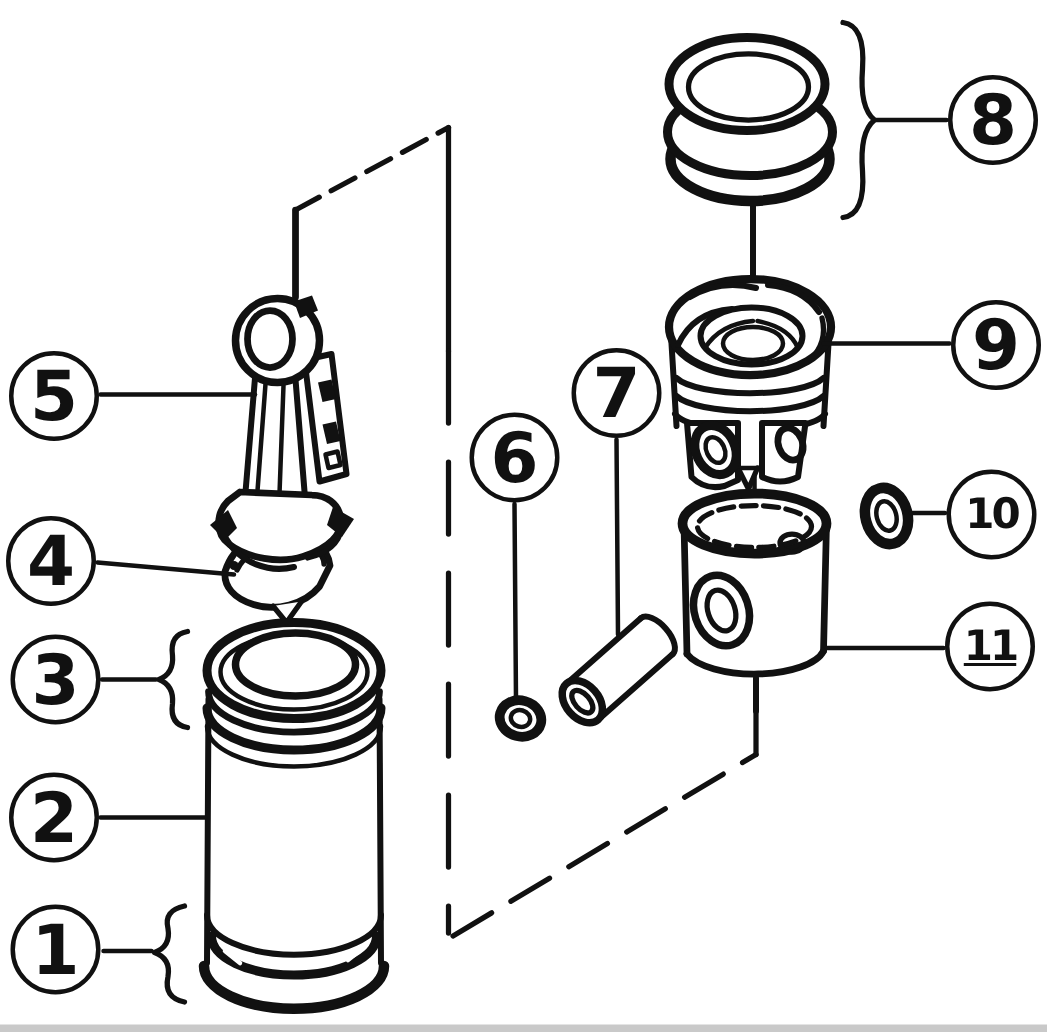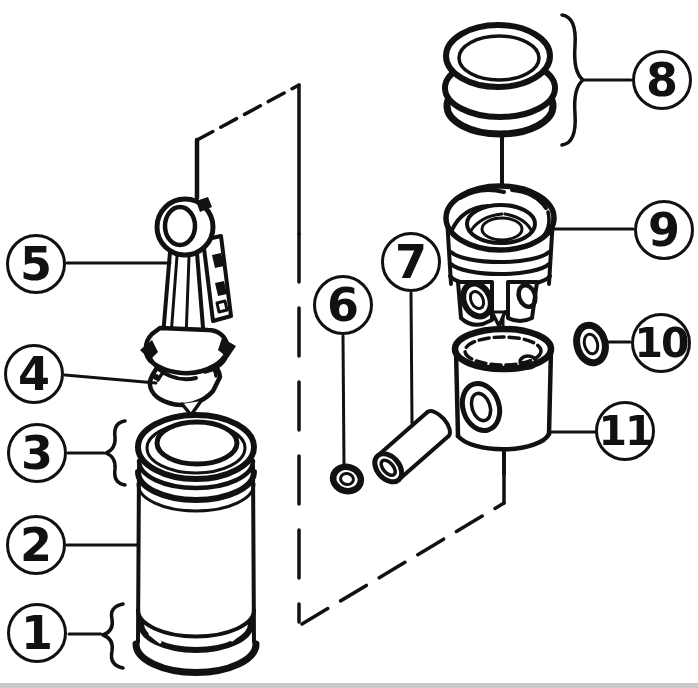--- a/index.html
+++ b/index.html
@@ -18,21 +18,21 @@
     border:3.5px solid #111111;
     border-radius:50%;
     background:#ffffff;
     color:#111111;
     display:flex;align-items:center;justify-content:center;
     font-weight:bold;
     font-family:"DejaVu Sans", sans-serif;
     line-height:1;
   }
   .callout.one{font-size:46px;}
-  .callout.two{font-size:41px;letter-spacing:-2px;}
+  .callout.two{font-size:28px;letter-spacing:-2px;}
   .edge-bar{
     position:absolute;left:0;bottom:0;
     width:698px;height:5px;
   }
 </style>
 </head>
 <body>
 
 <div class="stage">
 
@@ -186,17 +186,17 @@
       <div class="callout one" style="left: 7px; top: 603px;">1</div>
       <div class="callout one" style="left: 6px; top: 515px;">2</div>
       <div class="callout one" style="left: 7px; top: 423px;">3</div>
       <div class="callout one" style="left: 4px; top: 344px;">4</div>
       <div class="callout one" style="left: 6px; top: 234px;">5</div>
       <div class="callout one" style="left: 313px; top: 275px;">6</div>
       <div class="callout one" style="left: 381px; top: 232px;">7</div>
       <div class="callout one" style="left: 632px; top: 50px;">8</div>
       <div class="callout one" style="left: 634px; top: 200px;">9</div>
       <div class="callout two" style="left: 631px; top: 313px;">10</div>
-      <div class="callout two" style="left: 595px; top: 401px;">11</div>
+      <div class="callout two" style="left: 630px; top: 401px; text-decoration: underline;">11</div>
     </div>
 
   <div class="edge-bar" style="background: rgb(201, 201, 201);"></div>
 </div>
 
 </body></html>

